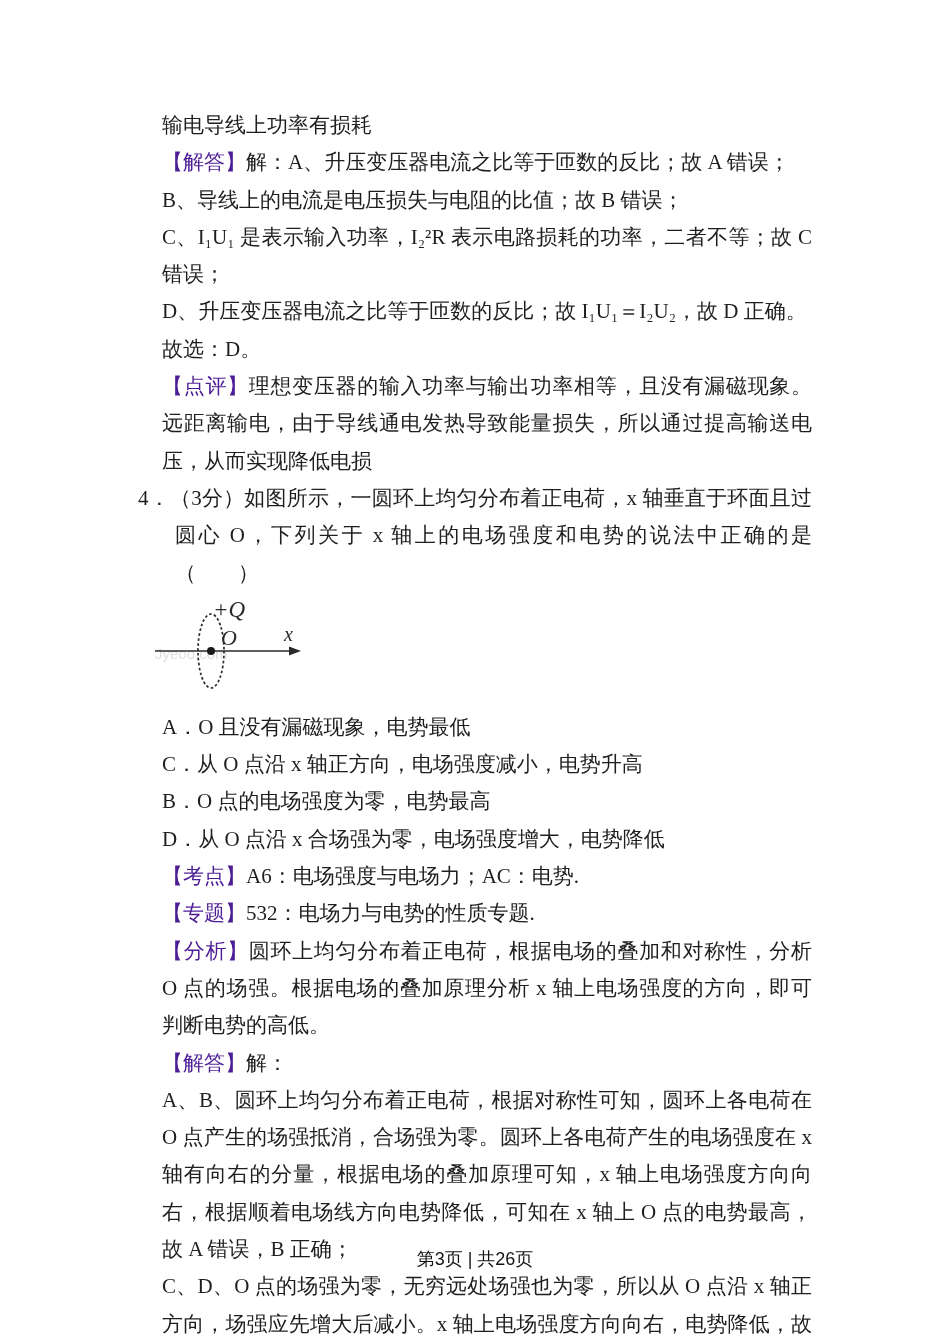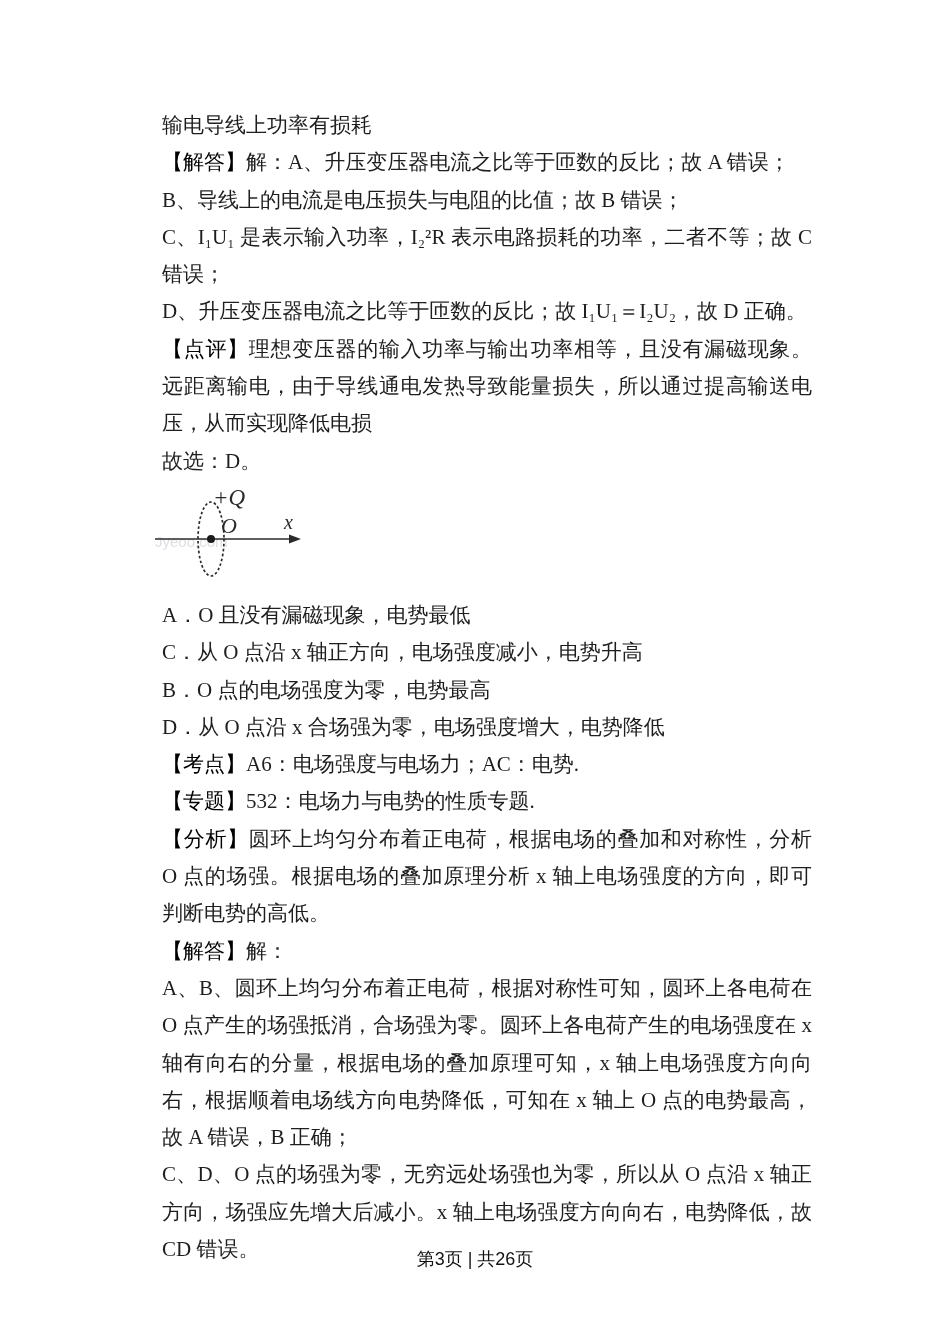--- a/index.html
+++ b/index.html
@@ -5,21 +5,21 @@
   html,body{margin:0;padding:0;}
   body{
     width:950px;height:1344px;background:#ffffff;position:relative;overflow:hidden;
     font-family:"Liberation Serif","DejaVu Serif",serif;color:#1e1e1e;
   }
   .content{
     position:absolute;left:162px;top:107px;width:650px;
     font-size:21px;line-height:37.3px;text-align:justify;
   }
   p.para{margin:0;padding:0;}
-  .blabel{color:#000000;}
+  .blabel{color:#4c1d95;}
   p.question{margin-left:-24px;padding-left:37px;text-indent:-37px;}
   .figure{height:112px;padding-top:5px;margin-left:-9px;}
   .figure svg{display:block;}
   .fig-label{font-style:italic;font-family:"Liberation Serif","DejaVu Serif",serif;fill:#2a2a2a;}
   .wm{font-family:"Liberation Sans","DejaVu Sans",sans-serif;fill:#c9c9d2;opacity:0.6;}
   .footer{
     position:absolute;top:1247px;left:0;width:950px;text-align:center;
     font-family:"Liberation Sans","DejaVu Sans",sans-serif;
     font-size:18px;color:#121212;
   }
@@ -32,24 +32,25 @@
   <p class="para"><span>输电导线上功率有损耗</span></p>
 
   <p class="para"><span class="blabel">【解答】</span><span>解：A、升压变压器电流之比等于匝数的反比；故 A 错误；</span></p>
 
   <p class="para"><span>B、导线上的电流是电压损失与电阻的比值；故 B 错误；</span></p>
 
   <p class="para"><span>C、I₁U₁ 是表示输入功率，I₂²R 表示电路损耗的功率，二者不等；故 C 错误；</span></p>
 
   <p class="para"><span>D、升压变压器电流之比等于匝数的反比；故 I₁U₁＝I₂U₂，故 D 正确。</span></p>
 
+  <p class="para"><span>故选：D。</span></p>
+
   <p class="para"><span class="blabel">【点评】</span><span>理想变压器的输入功率与输出功率相等，且没有漏磁现象。远距离输电，由于导线通电发热导致能量损失，所以通过提高输送电压，从而实现降低电损</span></p>
 
-  <p class="para"><span>故选：D。</span></p>
-
+  <p class="para question"><span>4．</span><span>（3分）如图所示，一圆环上均匀分布着正电荷，x 轴垂直于环面且过圆心 O，下列关于 x 轴上的电场强度和电势的说法中正确的是（　　）</span></p>
 
   <div class="figure">
     <svg width="310" height="104" viewBox="0 0 310 104">
       <text class="wm" x="2" y="62" font-size="15">Jyeoo.com</text>
       <line x1="2" y1="54" x2="140" y2="54" stroke="#2a2a2a" stroke-width="1.6"></line>
       <polygon points="148,54 136,49.5 136,58.5" fill="#2a2a2a"></polygon>
       <ellipse cx="58" cy="54" rx="13" ry="37" fill="none" stroke="#2a2a2a" stroke-width="1.7" stroke-dasharray="2.6 2.3"></ellipse>
       <circle cx="58" cy="54" r="4" fill="#1a1a1a"></circle>
       <text class="fig-label" x="60" y="20" font-size="23">+Q</text>
       <text class="fig-label" x="68" y="48" font-size="22">O</text>

